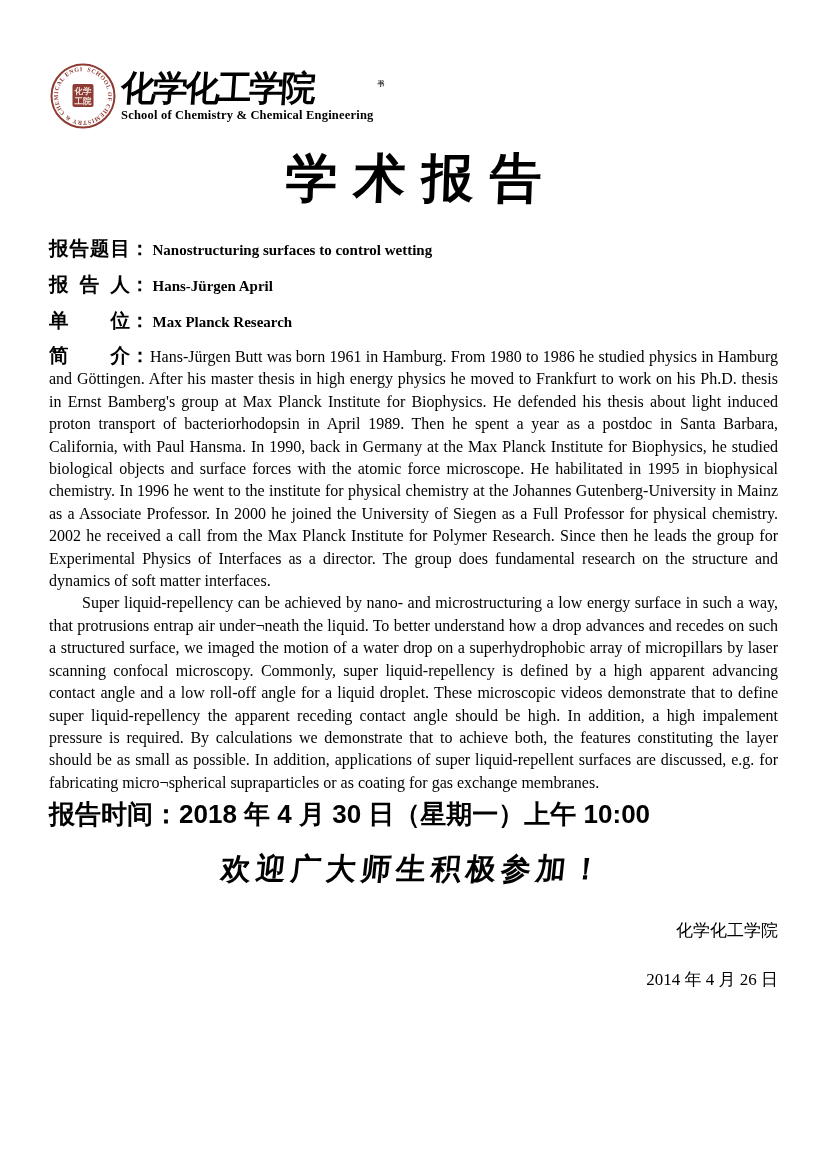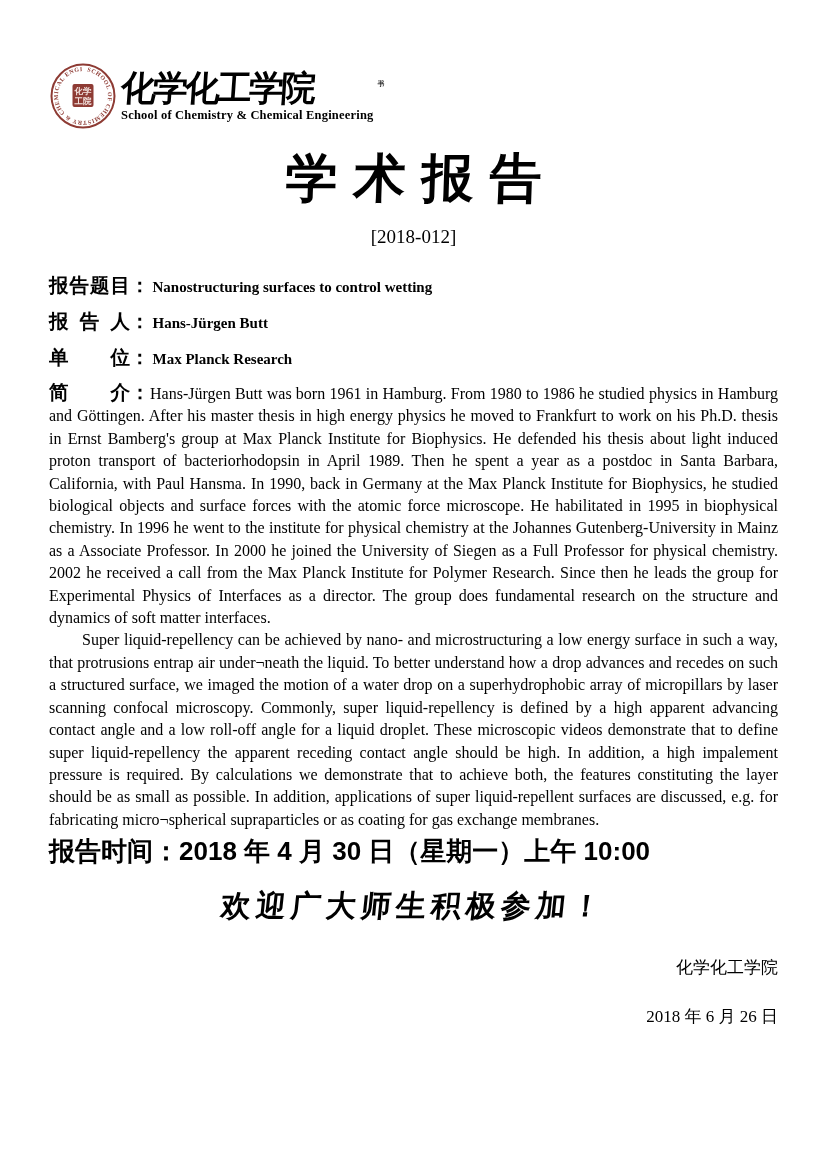--- a/index.html
+++ b/index.html
@@ -153,37 +153,36 @@
       <text x="34" y="42" text-anchor="middle" font-size="8.5" fill="#f3e3df" font-family="Liberation Serif, serif" font-weight="bold">工院</text>
     </svg>
     <div class="logo-text">
       <div class="logo-cn">化学化工学院</div>
       <div class="logo-en">School of Chemistry &amp; Chemical Engineering</div>
     </div>
     <div class="logo-sig">手书</div>
   </div>
 
   <div class="doc-title">学术报告</div>
-  <div class="issue-number">[2018-012]</div>
 
   <div class="meta">
     <div class="meta-row">
       <span class="zh-bold label-lg js-spread">
           <i>报</i>
           <i>告</i>
           <i>题</i>
           <i>目</i>
         </span><span class="zh-bold label-lg">：</span><span class="meta-value">Nanostructuring surfaces to control wetting</span>
     </div>
     <div class="meta-row">
       <span class="zh-bold label-lg js-spread">
           <i>报</i>
           <i>告</i>
           <i>人</i>
-        </span><span class="zh-bold label-lg">：</span><span class="meta-value">Hans-Jürgen Butt</span>
+        </span><span class="zh-bold label-lg">：</span><span class="meta-value">Hans-Jürgen April</span>
     </div>
     <div class="meta-row">
       <span class="zh-bold label-lg js-spread">
           <i>单</i>
           <i>位</i>
         </span><span class="zh-bold label-lg">：</span><span class="meta-value">Max Planck Research</span>
     </div>
   </div>
 
   <p class="para bio">
@@ -195,15 +194,15 @@
 
   <p class="para abstract">Super liquid-repellency can be achieved by nano- and microstructuring a low energy surface in such a way, that protrusions entrap air under¬neath the liquid. To better understand how a drop advances and recedes on such a structured surface, we imaged the motion of a water drop on a superhydrophobic array of micropillars by laser scanning confocal microscopy. Commonly, super liquid-repellency is defined by a high apparent advancing contact angle and a low roll-off angle for a liquid droplet. These microscopic videos demonstrate that to define super liquid-repellency the apparent receding contact angle should be high. In addition, a high impalement pressure is required. By calculations we demonstrate that to achieve both, the features constituting the layer should be as small as possible. In addition, applications of super liquid-repellent surfaces are discussed, e.g. for fabricating micro¬spherical supraparticles or as coating for gas exchange membranes.</p>
 
   <div class="sched-row sched-time">
     <span>报告时间</span><span>：</span><span>2018 年 4 月 30 日（星期一）上午 10:00</span>
   </div>
 
   <div class="welcome">欢迎广大师生积极参加！</div>
 
   <div class="footer-org">化学化工学院</div>
-  <div class="footer-date">2018 年 6 月 26 日</div>
+  <div class="footer-date">2014 年 4 月 26 日</div>
 
 </div>
 
 </body></html>

